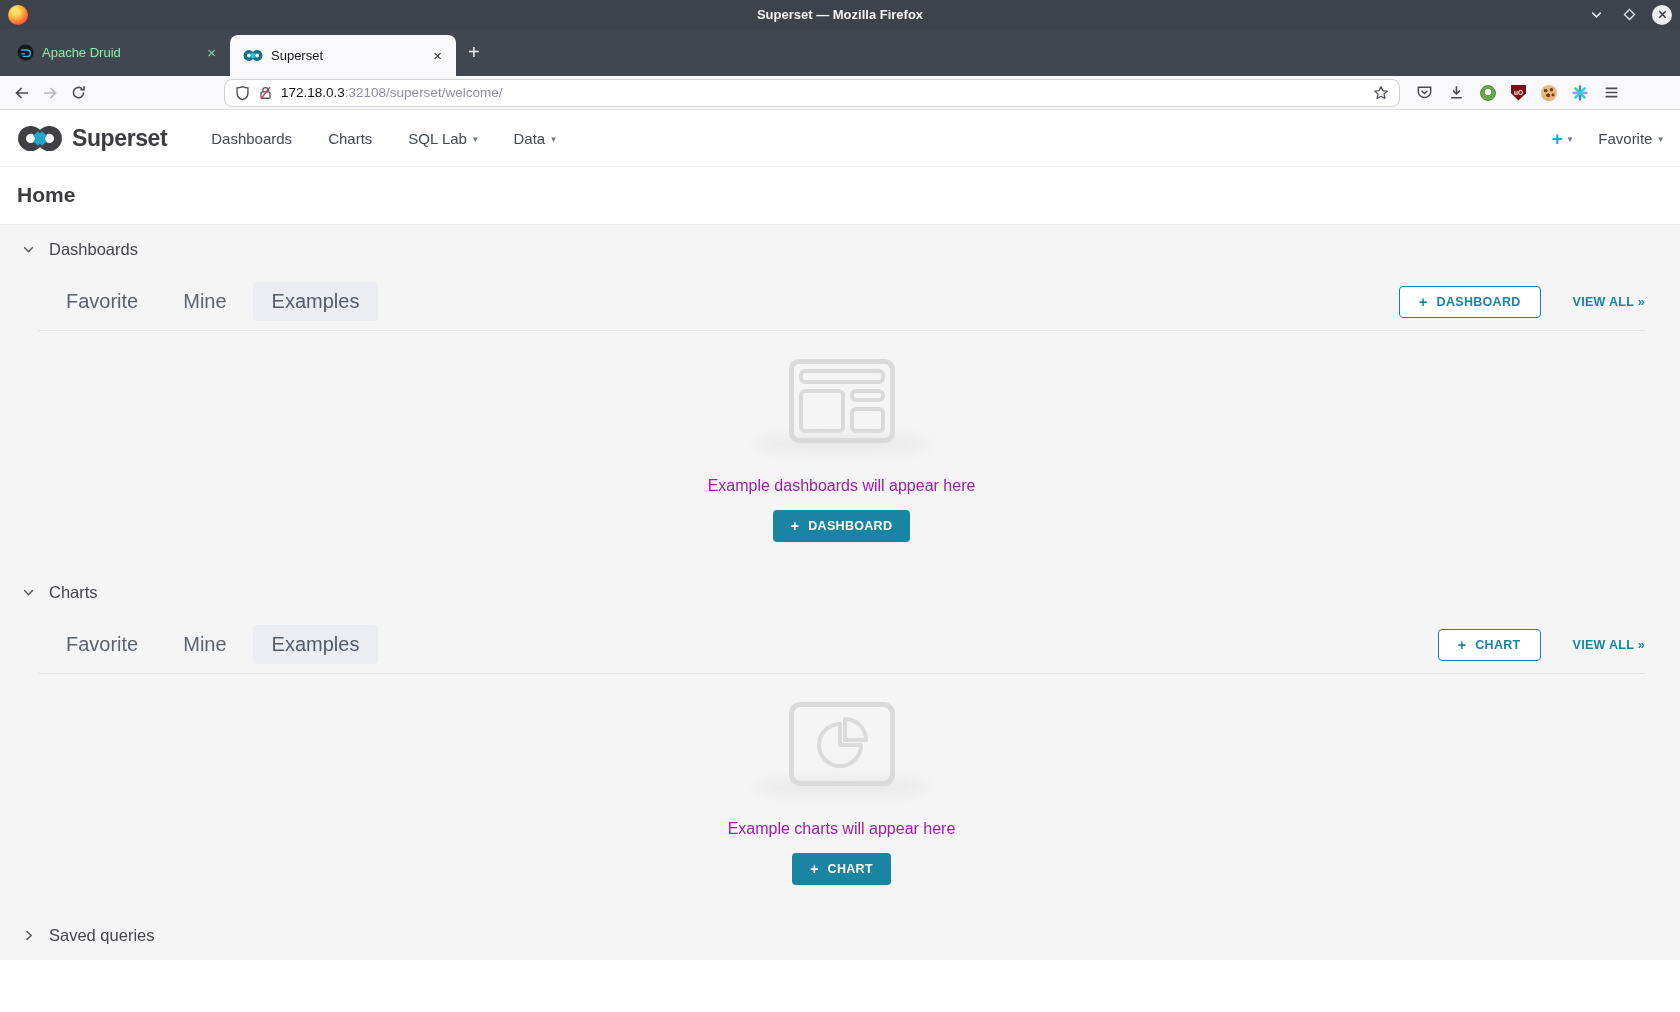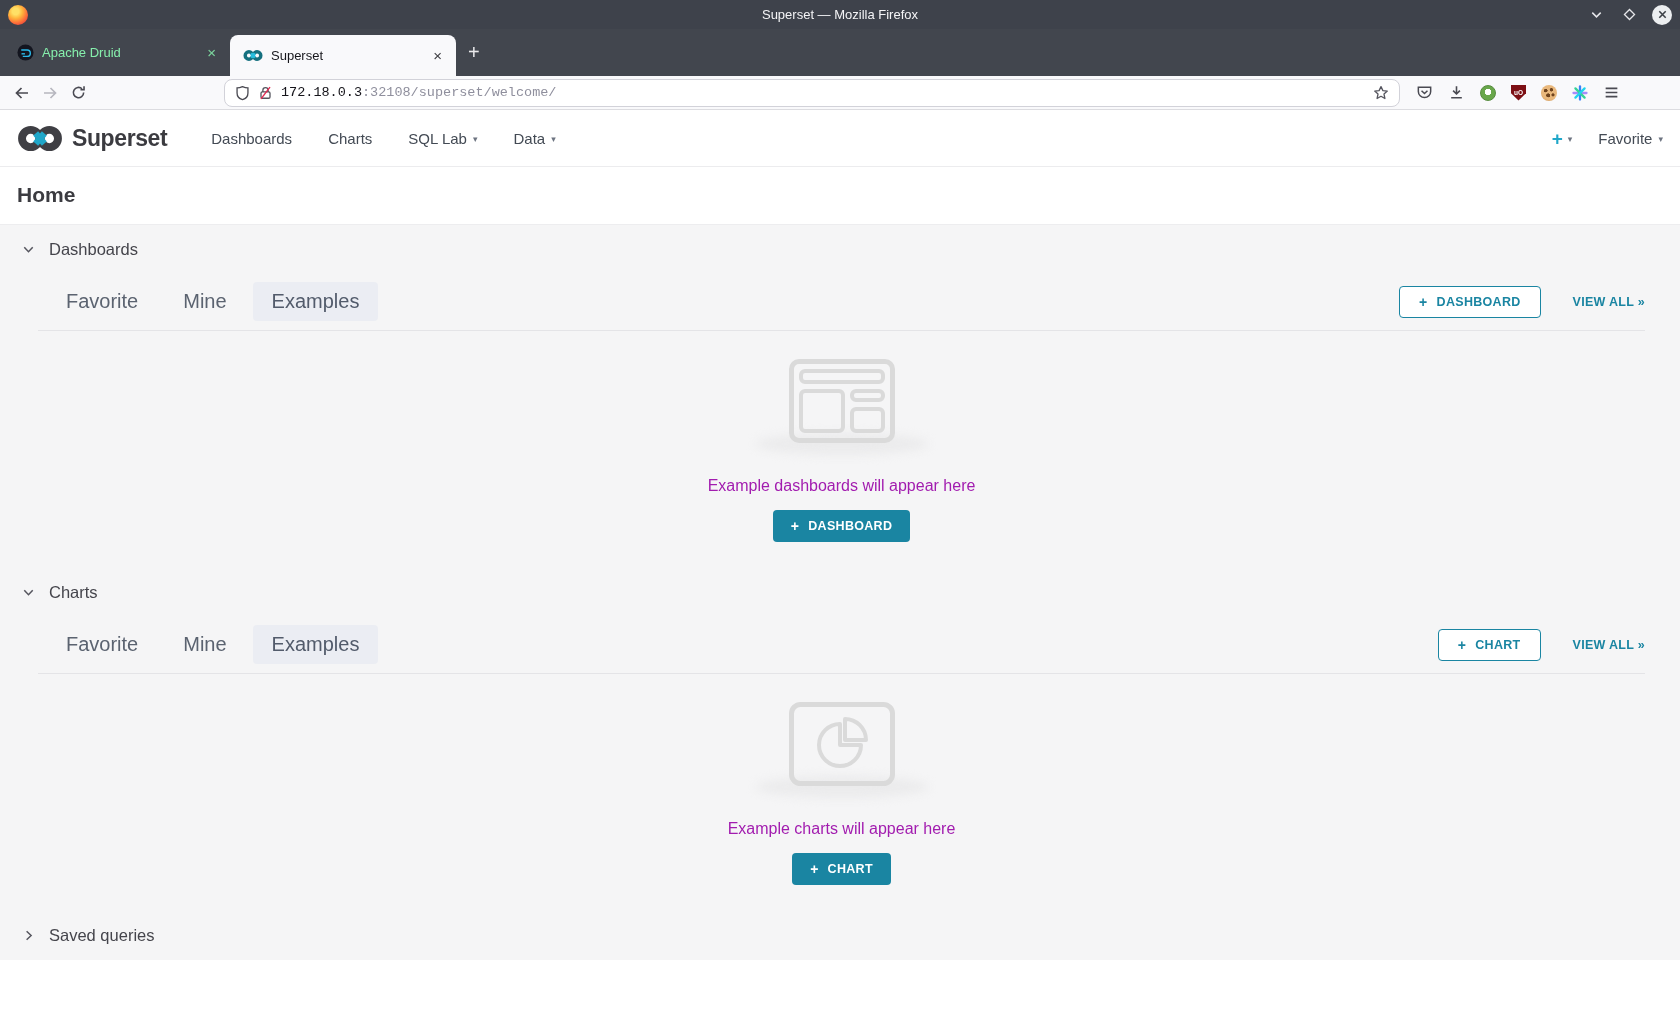--- a/index.html
+++ b/index.html
@@ -1,41 +1,41 @@
 <!DOCTYPE html>
 <html><head>
 <meta charset="utf-8">
 <style>
   * { box-sizing: border-box; margin: 0; padding: 0; }
   html,body { width:1680px; height:1012px; overflow:hidden; }
   body { font-family:"Liberation Sans","DejaVu Sans",sans-serif; background:#ffffff; }
 
   
-  .titlebar { height:29px; background:#3e424b; display:flex; align-items:center; position:relative; padding:0 8px; }
+  .titlebar { height:29px; background:#3e424b; display:flex; align-items:center; position:relative; padding:0 8px;font-weight:bold; }
   .ff-logo { width:20px; height:20px; border-radius:50%;
     background:radial-gradient(circle at 38% 32%, #ffe066 0 18%, #ffb43c 38%, #ff7139 62%, #e8443c 82%, #c2353c 100%); }
   .win-title { position:absolute; left:50%; transform:translateX(-50%); color:#f4f4f6; font-size:13px; }
   .winctl { margin-left:auto; display:flex; align-items:center; gap:13px; }
   .winctl .ctl { display:flex; align-items:center; justify-content:center; width:20px; height:20px; }
   .ctl-close { background:#eceef0; border-radius:50%; width:19px; height:19px; }
 
   
   .tabbar { height:47px; background:#42464e; display:flex; align-items:flex-end; padding:0 4px; }
   .tab { width:226px; height:47px; display:flex; align-items:center; gap:8px; padding:0 10px 0 13px;
          color:#86efac; font-size:13px; }
   .tab.active { background:#f9f9fb; color:#17171c; border-radius:8px 8px 0 0; height:41px; }
   .tab-label { flex:1 1 auto; white-space:nowrap; overflow:hidden; }
   .tab-close { font-size:15px; line-height:1; opacity:.85; padding:2px 4px; }
   .newtab { color:#eaeaec; font-size:20px; padding:0 12px; margin-bottom:12px; }
 
   
   .toolbar { height:34px; background:#f9f9fb; border-bottom:1px solid #dcdce0; display:flex; align-items:center; padding:0 8px; }
   .navbtn { width:28px; height:26px; display:flex; align-items:center; justify-content:center; border-radius:4px; }
   .urlbar { margin-left:132px; width:1176px; height:28px; background:#ffffff; border:1px solid #d2d2d9; border-radius:8px;
-            display:flex; align-items:center; gap:8px; padding:0 10px;font-family:Liberation Mono, monospace; }
+            display:flex; align-items:center; gap:8px; padding:0 10px; }
   .url-text { flex:1 1 auto; font-size:13.5px; white-space:nowrap; overflow:hidden; }
   .url-host { color:#15141a; }
   .url-path { color:#8f8f9d; }
   .tb-icons { margin-left:16px; display:flex; align-items:center; gap:15px; }
   .ext-circle-green { width:16px; height:16px; border-radius:50%;
     background:radial-gradient(circle at 50% 42%, #ffffff 0 28%, #69a74b 30% 100%); border:1px solid #568c3e; }
   .ext-shield-red { width:15px; height:16px; background:#7d0f14; color:#fff; font-size:6.5px; font-weight:bold;
     display:flex; align-items:center; justify-content:center;
     clip-path:polygon(0 0,100% 0,100% 55%,50% 100%,0 55%); }
   .ext-cookie { width:16px; height:16px; border-radius:50%;

